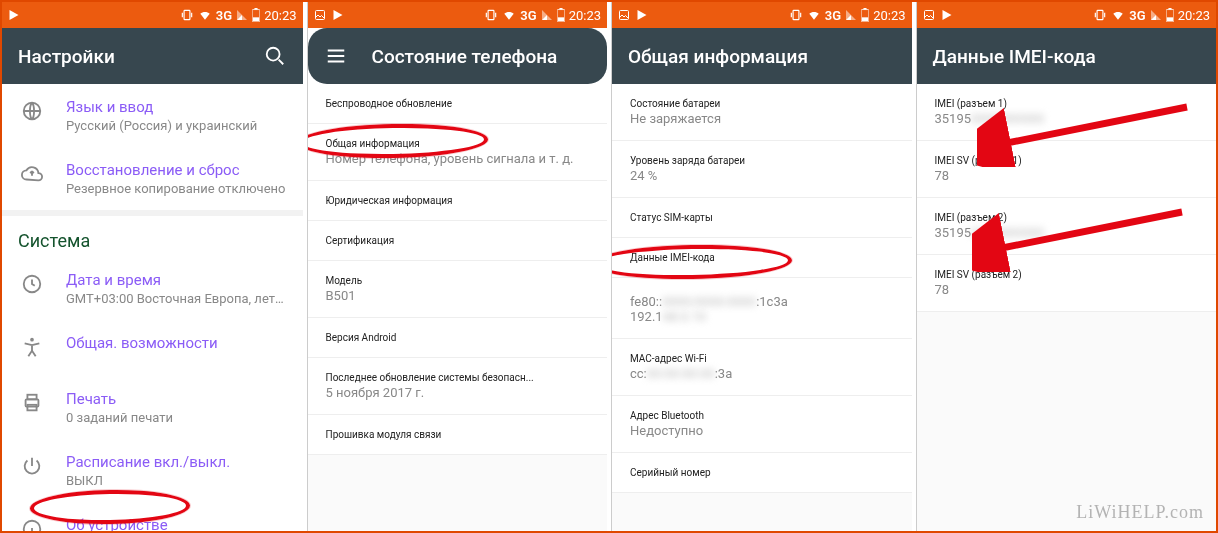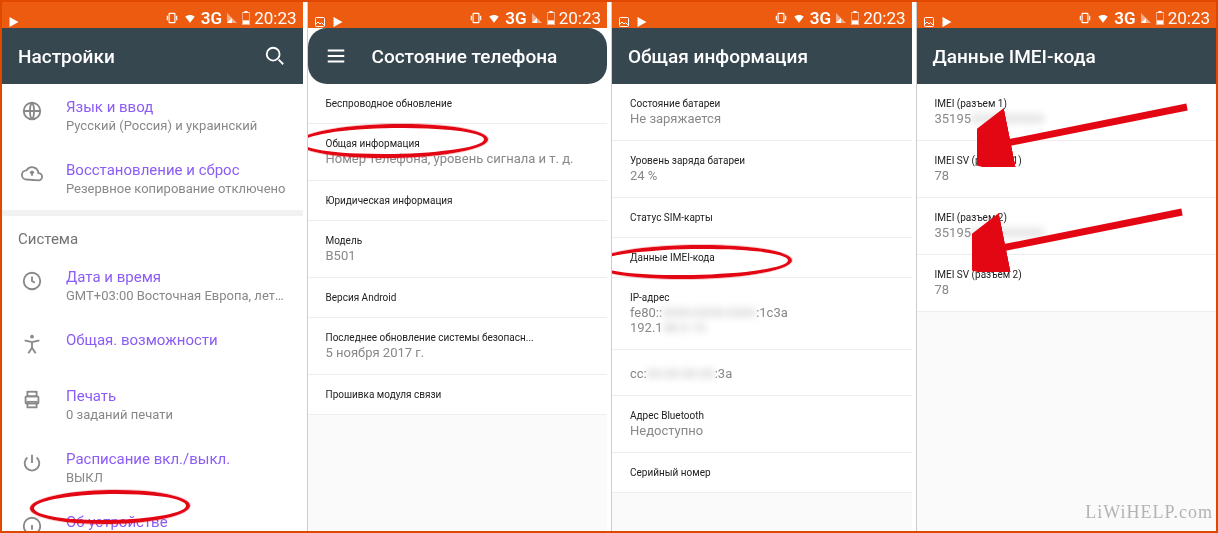--- a/index.html
+++ b/index.html
@@ -30,24 +30,24 @@
     background: #fff;
   }
   .screen:first-child { border-left: none; }
 
   
   .statusbar {
     height: 26px;
     background: #ec5b0f;
     color: #fff;
     display: flex;
-    align-items: flex-end;
+    align-items: center;
     justify-content: space-between;
     padding: 0 6px;
-    font-size: 17px;
+    font-size: 13px;
   }
   .status-left, .status-right {
     display: flex;
     align-items: center;
     gap: 6px;
   }
   .status-right { gap: 4px; }
   .status-icon svg { display: block; }
 
   
@@ -77,22 +77,22 @@
 
   
   .list {
     flex: 1;
     overflow: hidden;
     background: #fafafa;
   }
   .list-inner { background: #fff; }
 
   .section-header {
-    font-size: 15px;
-    color: #737373;
+    font-size: 18px;
+    color: #14532d;
     padding: 14px 16px 6px 16px;
     background: #fff;
   }
 
   .row-simple {
     display: flex;
     flex-direction: column;
     padding: 14px 18px;
     border-bottom: 1px solid #eee;
     background: #fff;
@@ -152,21 +152,21 @@
   }
 
   
   .arrow {
     position: absolute;
     pointer-events: none;
   }
 
   .watermark {
     position: absolute;
-    right: 5px;
+    right: 14px;
     bottom: 10px;
     font-size: 18px;
     letter-spacing: 1px;
     color: rgba(120,120,120,0.55);
     font-family: Georgia, serif;
     z-index: 50;
   }
 </style>
 </head>
 <body>
@@ -379,20 +379,23 @@
         <div class="title">Беспроводное обновление</div>
       </div>
       <div class="row-simple">
         <div class="title">Общая информация</div>
         <div class="subtitle">Номер телефона, уровень сигнала и т. д.</div>
       </div>
       <div class="row-simple">
         <div class="title">Юридическая информация</div>
       </div>
       <div class="row-simple">
+        <div class="title">Сертификация</div>
+      </div>
+      <div class="row-simple">
         <div class="title">Модель</div>
         <div class="subtitle">B501</div>
       </div>
       <div class="row-simple">
         <div class="title">Версия Android</div>
       </div>
       <div class="row-simple">
         <div class="title">Последнее обновление системы безопасн...</div>
         <div class="subtitle">5 ноября 2017 г.</div>
       </div>
@@ -466,24 +469,24 @@
         <div class="title">Уровень заряда батареи</div>
         <div class="subtitle">24 %</div>
       </div>
       <div class="row-simple">
         <div class="title">Статус SIM-карты</div>
       </div>
       <div class="row-simple">
         <div class="title">Данные IMEI-кода</div>
       </div>
       <div class="row-simple">
-        <div class="title">IP-адрес</div>
         <div class="subtitle">fe80::<span class="blur">0000:0000:0000</span>:1c3a<br>192.1<span class="blur">68.0.10</span></div>
       </div>
       <div class="row-simple">
+        <div class="title">MAC-адрес Wi-Fi</div>
         <div class="subtitle">cc:<span class="blur">00:00:00:00</span>:3a</div>
       </div>
       <div class="row-simple">
         <div class="title">Адрес Bluetooth</div>
         <div class="subtitle">Недоступно</div>
       </div>
       <div class="row-simple">
         <div class="title">Серийный номер</div>
 
       </div>

